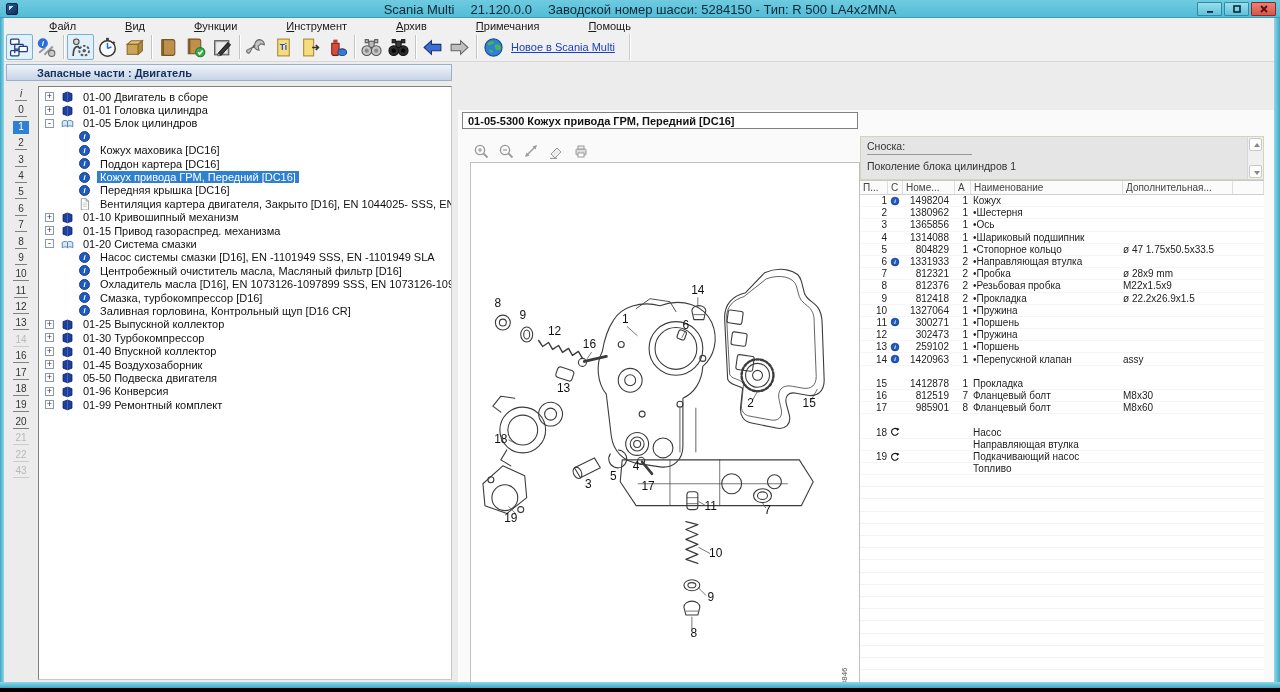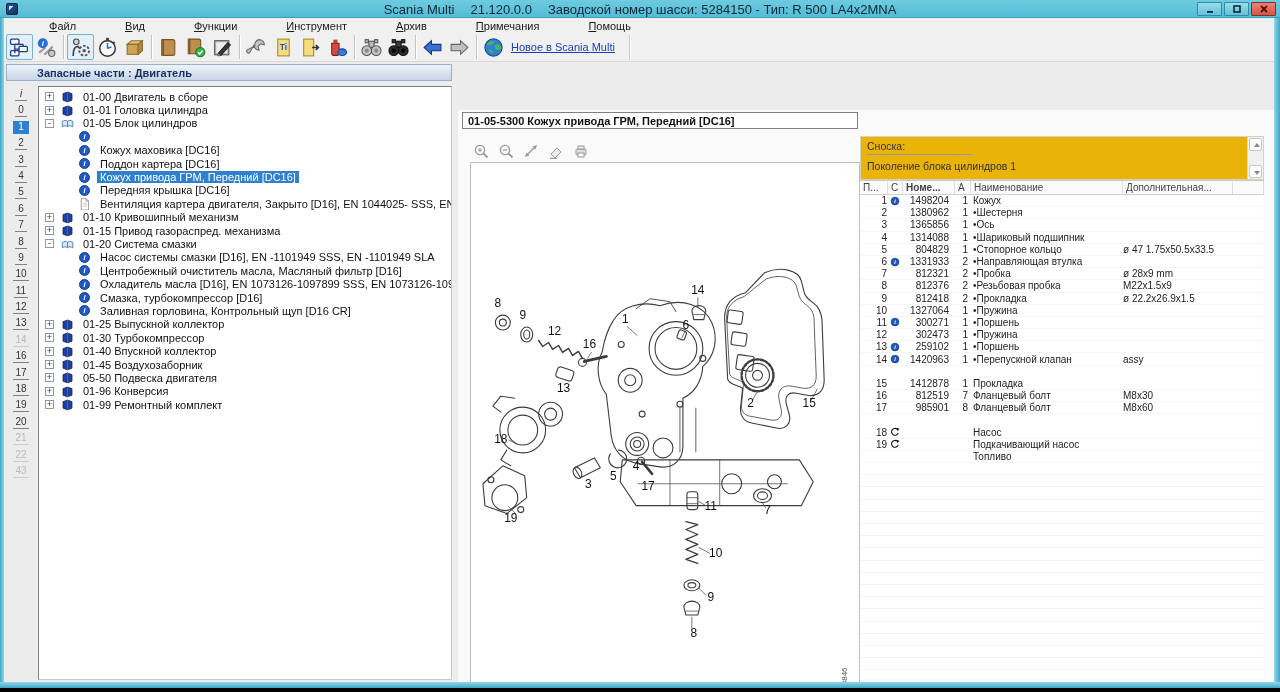--- a/index.html
+++ b/index.html
@@ -64,36 +64,36 @@
   .tree-label.selected { background:#2f80d0; color:#fff; }
 
   
   .right-area { position:absolute; left:454px; top:0; right:0; bottom:0; background:#fafafa;margin-top:48px; }
   .content-title { position:absolute; left:4px; top:2px; width:396px; height:17px; background:#fff;
     border:1px solid #808080; font-size:11px; font-weight:bold; color:#111; padding:2px 5px; white-space:nowrap; overflow:hidden; }
   .diagram-tools { position:absolute; left:14px; top:32px; display:flex; gap:7px; }
   .dt-btn { width:18px; height:18px; display:flex; align-items:center; justify-content:center; }
   .diagram-box { position:absolute; left:12px; top:52px; width:390px; height:548px; background:#fff; border:1px solid #c0c0c0; }
 
-  .note-panel { position:absolute; left:402px; top:26px; width:404px; height:44px; background:#eab308;
+  .note-panel { position:absolute; left:402px; top:26px; width:404px; height:44px; background:#e5e5e5;
     border:1px solid #d4d4b8; font-size:10.5px; color:#333; }
   .note-label { margin:3px 6px 0; padding-bottom:2px; border-bottom:1px solid #999; width:105px; }
   .note-text { margin:5px 6px 0; }
   .note-scroll { position:absolute; right:0; top:0; bottom:0; width:16px; background:#f0f0f0; border-left:1px solid #d8d8d8; }
   .sb-btn { position:absolute; left:1px; right:1px; height:13px; background:#fdfdfd; border:1px solid #c8c8c8; border-radius:2px; }
   .sb-btn.up { top:1px; } .sb-btn.down { bottom:1px; }
   .sb-btn::after { content:""; position:absolute; left:3.5px; border-left:3.5px solid transparent; border-right:3.5px solid transparent; }
   .sb-btn.up::after { top:4px; border-bottom:4px solid #888; }
   .sb-btn.down::after { top:5px; border-top:4px solid #888; }
 
   .parts-table { position:absolute; left:402px; top:70px; width:404px; bottom:4px; background:#fff;
     border-top:1px solid #c8c8c8; font-size:10px; color:#222; display:flex; flex-direction:column; }
   .pt-header { display:flex; height:14px; border-bottom:1px solid #d0d0d0; background:#fbfbfb; color:#444; flex:none; }
   .pt-header .hc { border-right:1px solid #ddd; padding:1px 3px; overflow:hidden; white-space:nowrap; }
-  .c-pos{width:28px;} .c-ic{width:15px;} .c-num{width:52px;font-weight:bold;} .c-qty{width:16px;} .c-name{width:152px;} .c-extra{width:110px;} .c-rest{flex:1;}
+  .c-pos{width:28px;} .c-ic{width:15px;} .c-num{width:52px;} .c-qty{width:16px;} .c-name{width:152px;} .c-extra{width:110px;} .c-rest{flex:1;}
   .pt-row { display:flex; height:12.2px; align-items:center; flex:none; border-bottom:1px solid #f5f5f5; }
   .pt-row.blank { border-bottom:none; }
   .cell-pos { width:28px; text-align:right; padding-right:1px; }
   .cell-ic { width:15px; display:flex; align-items:center; padding-left:2px; }
   .cell-num { width:52px; text-align:right; padding-right:6px; }
   .cell-qty { width:16px; text-align:right; padding-right:3px; }
   .cell-name { width:152px; padding-left:2px; white-space:nowrap; overflow:hidden; }
   .cell-extra { width:110px; white-space:nowrap; }
   .pt-fill { flex:1; background:repeating-linear-gradient(to bottom,#fff 0 11.2px,#f3f3f3 11.2px 12.2px); }
 
@@ -893,20 +893,28 @@
                 <path d="M13.2 9.5 a5.5 5.5 0 1 1 -1.5 -5.8" stroke="#111" stroke-width="1.7" fill="none"></path>
                 <polygon points="10.8,1.2 15.2,3.2 11.4,6.4" fill="#111"></polygon>
               </svg>
             </div>
             <div class="cell-num"></div>
             <div class="cell-qty"></div>
             <div class="cell-name">Насос</div>
             <div class="cell-extra"></div>
           </div>
           <div class="pt-row">
+            <div class="cell-pos"></div>
+            <div class="cell-ic"></div>
+            <div class="cell-num"></div>
+            <div class="cell-qty"></div>
+            <div class="cell-name">Направляющая втулка</div>
+            <div class="cell-extra"></div>
+          </div>
+          <div class="pt-row">
             <div class="cell-pos">19</div>
             <div class="cell-ic">
               <svg width="10" height="10" viewBox="0 0 16 16">
                 <path d="M13.2 9.5 a5.5 5.5 0 1 1 -1.5 -5.8" stroke="#111" stroke-width="1.7" fill="none"></path>
                 <polygon points="10.8,1.2 15.2,3.2 11.4,6.4" fill="#111"></polygon>
               </svg>
             </div>
             <div class="cell-num"></div>
             <div class="cell-qty"></div>
             <div class="cell-name">Подкачивающий насос</div>

